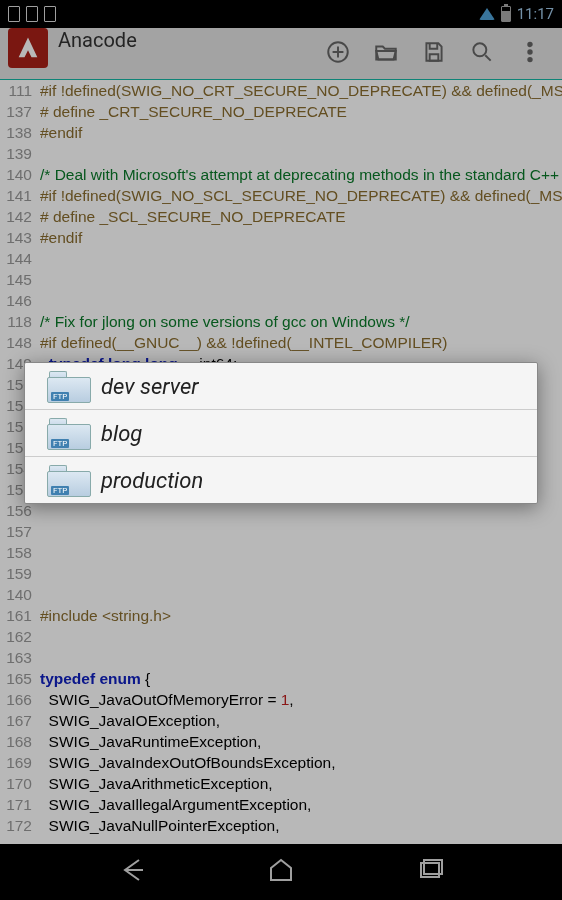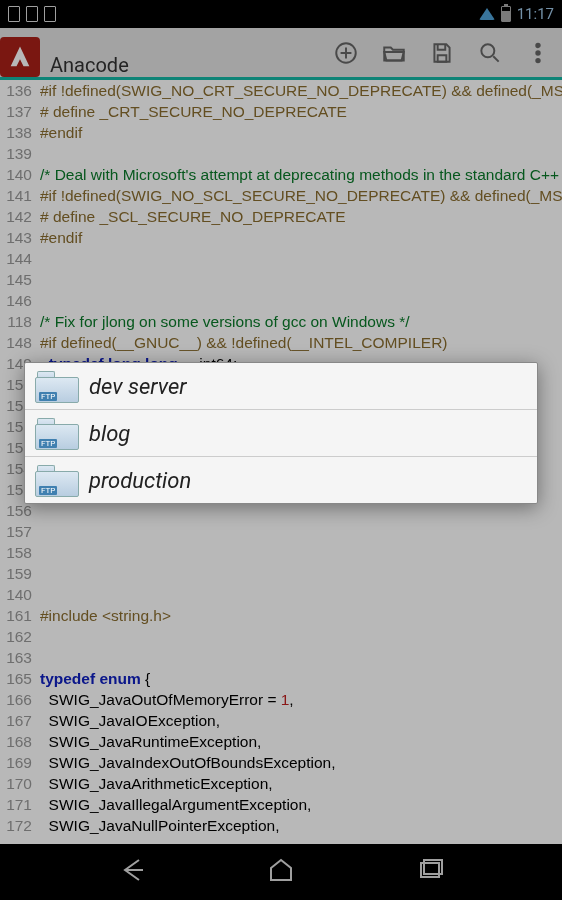--- a/index.html
+++ b/index.html
@@ -12,21 +12,21 @@
   .status-left { display: flex; gap: 6px; }
   .status-left .device { width: 12px; height: 16px; border: 1.5px solid #ddd; border-radius: 1px; position: relative; }
   .status-right { margin-left: auto; display: flex; align-items: center; gap: 6px; }
   .wifi-icon { width: 0; height: 0; border-left: 8px solid transparent; border-right: 8px solid transparent; border-bottom: 12px solid #4fa3d9; border-radius: 2px; }
   .batt { width: 10px; height: 16px; border: 1px solid #aaa; border-radius: 1px; position: relative; }
   .batt::before { content:""; position:absolute; top:-3px; left:2px; width:4px; height:2px; background:#aaa; }
   .batt::after { content:""; position:absolute; bottom:0; left:0; right:0; height:70%; background:#aaa; }
   .clock { color:#a0c8e8; font-size:15px; }
 
   
-  .action-bar { height: 52px; background: #e2e2e2; display: flex; align-items: flex-end; padding: 0 0; border-bottom: 3px solid #14b8a6; position: relative; z-index: 1; }
+  .action-bar { height: 52px; background: #e2e2e2; display: flex; align-items: flex-start; padding: 0 8px; border-bottom: 1px solid #14b8a6; position: relative; z-index: 1; }
   .app-icon { width: 40px; height: 40px; background: #a92018; border-radius: 4px; display:flex; align-items:center; justify-content:center; }
   .app-icon svg { width: 28px; height: 28px; }
   .app-title { margin-left: 10px; font-size: 20px; color: #333; }
   .action-spacer { flex: 1; }
   .action-btn { width: 48px; height: 48px; display:flex; align-items:center; justify-content:center; color:#555; }
   .action-btn svg { width: 26px; height: 26px; stroke:#666; fill:none; stroke-width:1.8; }
 
   
   .code-area { height: calc(900px - 28px - 52px - 56px); overflow: hidden; font-family: Arial, sans-serif; font-size: 15.5px; line-height: 21px; position: relative; z-index: 1; background:#fff; }
   .code-line { display: flex; white-space: pre; }
@@ -37,21 +37,21 @@
   .c-blue { color: #1020c0; font-weight: bold; }
   .c-red { color: #c02020; }
   .c-black { color: #000; }
 
   
   .nav-bar { position:absolute; bottom:0; left:0; right:0; height:56px; background:#000; display:flex; align-items:center; justify-content:space-evenly; z-index: 1; }
   .nav-btn svg { width:32px; height:32px; stroke:#ddd; fill:none; stroke-width:2; }
 
   
   .dialog { position: absolute; top: 362px; left: 24px; right: 24px; background: #f5f5f5; border: 1px solid #888; border-radius: 2px; box-shadow: 0 4px 20px rgba(0,0,0,0.4); z-index: 10; }
-  .dialog-item { display:flex; align-items:center; padding: 6px 10px; border-bottom: 1px solid #ccc; }
+  .dialog-item { display:flex; align-items:center; padding: 6px 22px; border-bottom: 1px solid #ccc; }
   .dialog-item:last-child { border-bottom: none; }
   .ftp-icon { width: 44px; height: 34px; margin-right: 10px; position: relative; }
   .ftp-folder { position:absolute; bottom:0; left:0; width:44px; height:26px; background: linear-gradient(#dce8f2,#b8cde0); border:1px solid #8aa; border-radius:2px; }
   .ftp-tab { position:absolute; top:2px; left:2px; width:18px; height:8px; background: linear-gradient(#dce8f2,#c8d8e8); border:1px solid #8aa; border-radius:2px 2px 0 0; border-bottom:none; }
   .ftp-label { position:absolute; bottom:2px; left:4px; font-size:8px; background:#4080b0; color:#fff; padding:0 2px; border-radius:1px; font-style:normal; }
   .dialog-text { font-size: 22px; font-style: italic; font-weight: normal; color: #222; }
 </style>
 </head>
 <body>
 
@@ -105,21 +105,21 @@
     <div class="action-btn">
       <svg viewBox="0 0 24 24">
           <circle cx="12" cy="5" r="1.6" fill="#666"></circle>
           <circle cx="12" cy="12" r="1.6" fill="#666"></circle>
           <circle cx="12" cy="19" r="1.6" fill="#666"></circle>
         </svg>
     </div>
   </div>
 
   <div class="code-area" id="code-area">
-      <div class="code-line"><span class="line-num">136</span><span class="code-content"><span class="c-brown">#if !defined(SWIG_NO_CRT_SECURE_NO_DEPRECATE) &amp;&amp; defined(_MSC_VER) &amp;</span></span></div>
+      <div class="code-line"><span class="line-num">111</span><span class="code-content"><span class="c-brown">#if !defined(SWIG_NO_CRT_SECURE_NO_DEPRECATE) &amp;&amp; defined(_MSC_VER) &amp;</span></span></div>
       <div class="code-line"><span class="line-num">137</span><span class="code-content"><span class="c-brown"># define _CRT_SECURE_NO_DEPRECATE</span></span></div>
       <div class="code-line"><span class="line-num">138</span><span class="code-content"><span class="c-brown">#endif</span></span></div>
       <div class="code-line"><span class="line-num">139</span><span class="code-content"></span></div>
       <div class="code-line"><span class="line-num">140</span><span class="code-content"><span class="c-green">/* Deal with Microsoft's attempt at deprecating methods in the standard C++ lib</span></span></div>
       <div class="code-line"><span class="line-num">141</span><span class="code-content"><span class="c-brown">#if !defined(SWIG_NO_SCL_SECURE_NO_DEPRECATE) &amp;&amp; defined(_MSC_VER) &amp;</span></span></div>
       <div class="code-line"><span class="line-num">142</span><span class="code-content"><span class="c-brown"># define _SCL_SECURE_NO_DEPRECATE</span></span></div>
       <div class="code-line"><span class="line-num">143</span><span class="code-content"><span class="c-brown">#endif</span></span></div>
       <div class="code-line"><span class="line-num">144</span><span class="code-content"></span></div>
       <div class="code-line"><span class="line-num">145</span><span class="code-content"></span></div>
       <div class="code-line"><span class="line-num">146</span><span class="code-content"></span></div>

